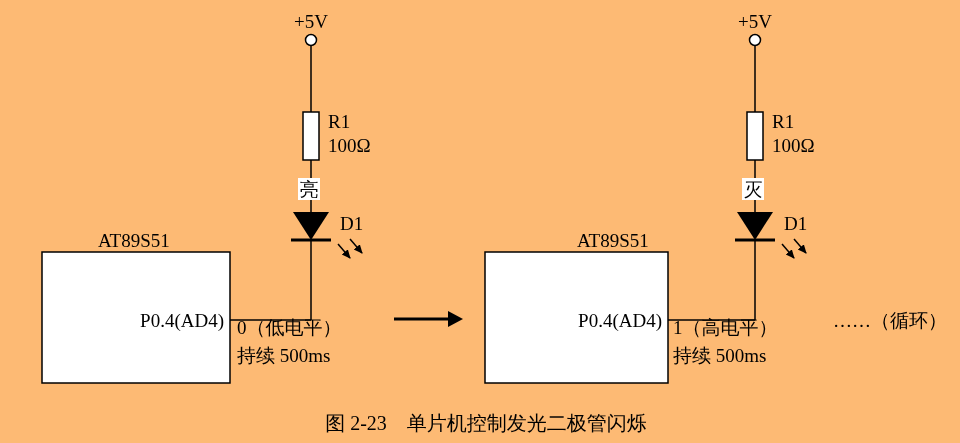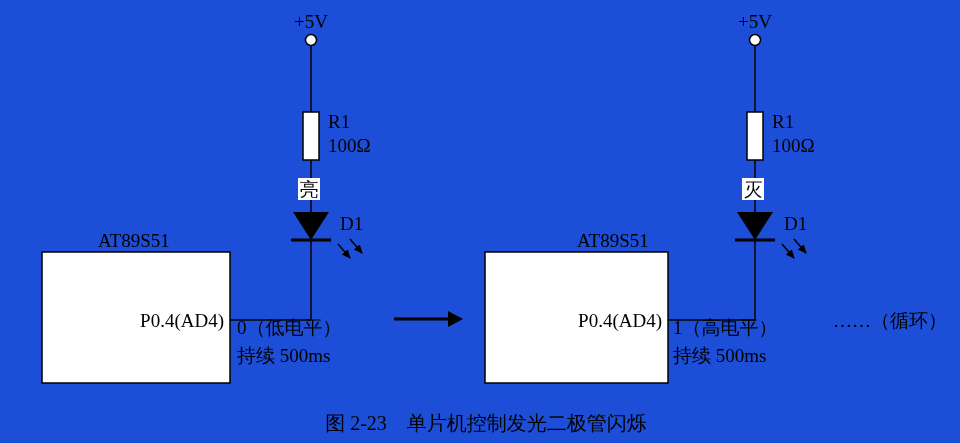--- a/index.html
+++ b/index.html
@@ -4,21 +4,21 @@
 <style>
   html, body {
     margin: 0;
     padding: 0;
     background: #ffffff;
   }
   .stage {
     position: relative;
     width: 960px;
     height: 443px;
-    background: #1d4ed8;
+    background: #fdba74;
     font-family: "Liberation Serif", serif;
   }
   svg {
     display: block;
   }
   text {
     fill: #000000;
     font-family: "Liberation Serif", serif;
     font-size: 19px;
   }

